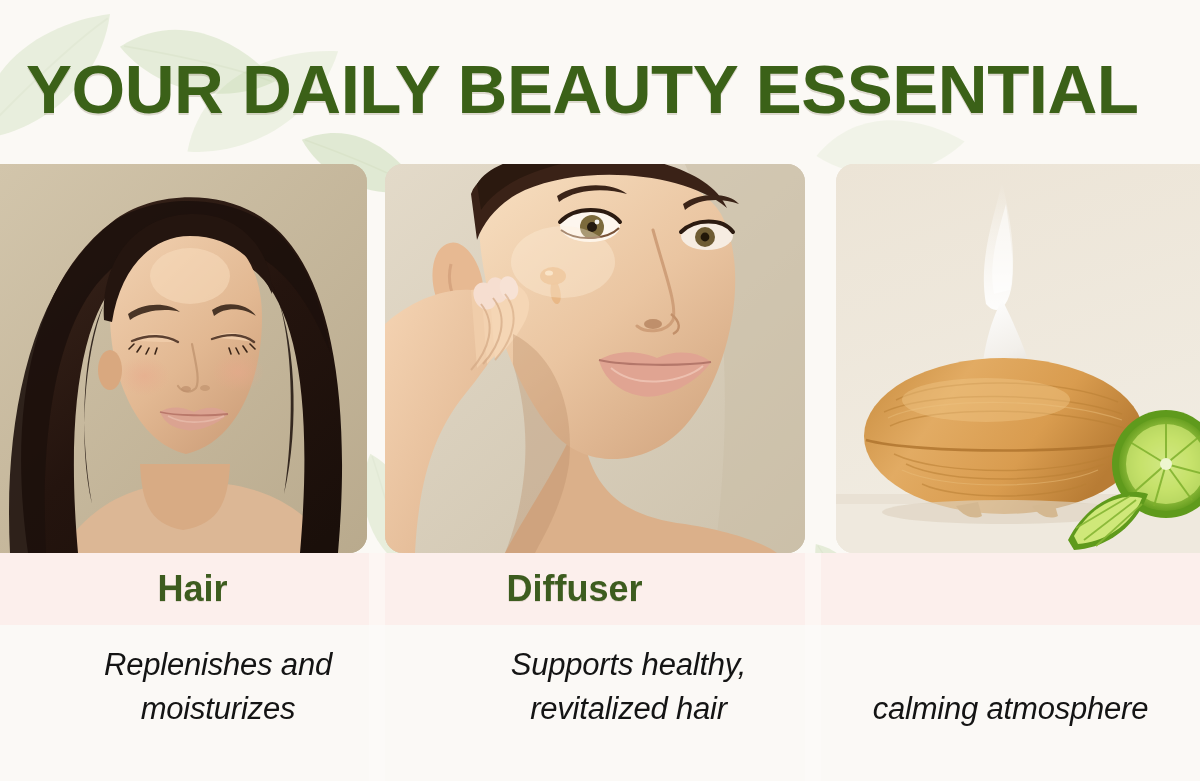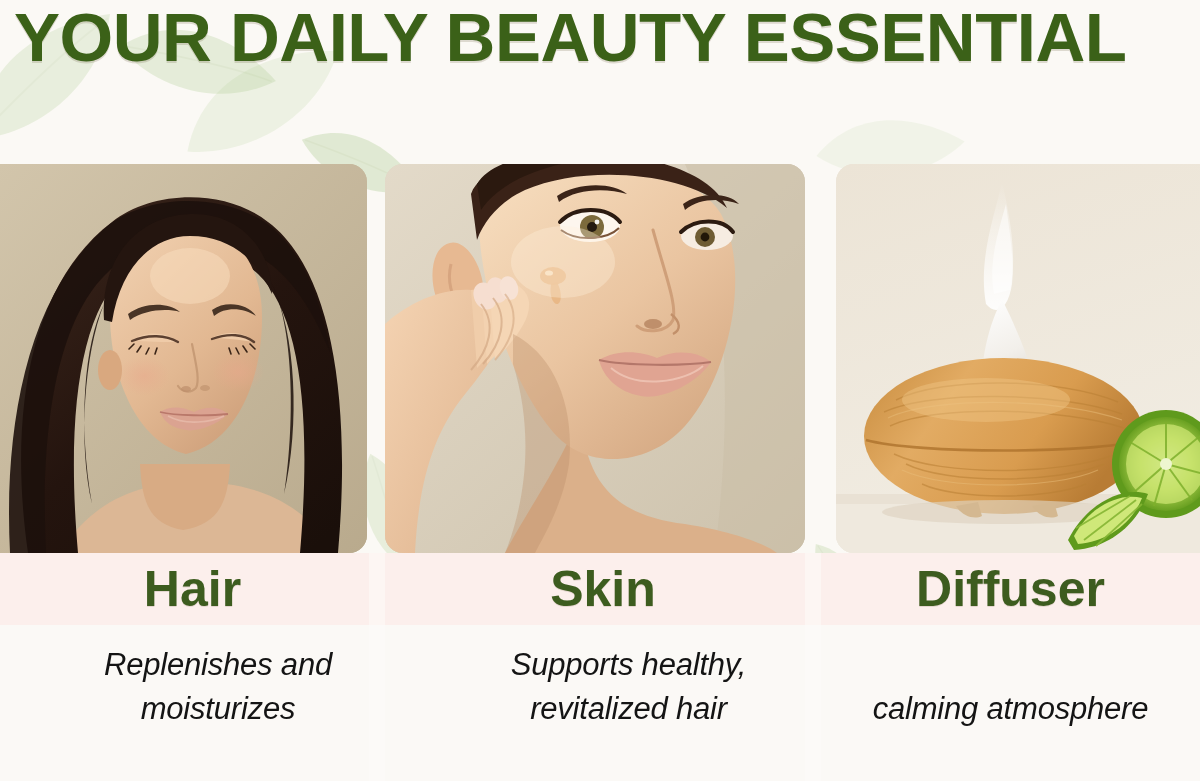--- a/index.html
+++ b/index.html
@@ -19,25 +19,26 @@
   .leaf {
     position: absolute;
     pointer-events: none;
     opacity: .30;
   }
   .leaf svg { display: block; width: 100%; height: 100%; }
 
   
   .title-wrap {
     position: absolute;
-    left: 0; top: 3px;
+    left: 0; top: 9px;
     width: 1200px; height: 160px;
     display: flex;
+    align-items: center;
     justify-content: flex-start;
-    padding-left: 14px;
+    padding-left: 26px;
   }
   .title {
     font-size: 69px;
     font-weight: bold;
     letter-spacing: -0.5px;
     color: #3b6118;
     white-space: nowrap;
     line-height: 1;
     text-shadow: 0 2px 0 rgba(90,70,40,.18);
   }
@@ -89,21 +90,21 @@
   }
   .label-cell {
     position: relative;
     display: flex; align-items: center; justify-content: center;
     height: 72px;
   }
   .label-cell.l1 { width: 385px; }
   .label-cell.l2 { width: 436px; }
   .label-cell.l3 { width: 379px; }
   .label-txt {
-    font-size: 50px;
+    font-size: 36px;
     font-weight: bold;
     color: #3d5c1f;
     line-height: 1;
     text-shadow: 0 1px 0 rgba(110,90,60,.16);
   }
 
   
   .caption-row {
     position: absolute;
     left: 0; top: 625px;
@@ -442,23 +443,20 @@
           </g>
         </svg>
       </div>
     </div>
   </div>
 
   <div class="label-band">
     <div class="label-cell l1">
       <div class="label-txt">Hair</div>
     </div>
-    <div class="label-cell l2">
-      <div class="label-txt">Skin</div>
-    </div>
     <div class="label-cell l3">
       <div class="label-txt">Diffuser</div>
     </div>
   </div>
 
   <div class="caption-row">
     <div class="caption-cell p2">
       <div class="caption-txt">
         <span>Replenishes and</span><br>
         <span>moisturizes</span>

